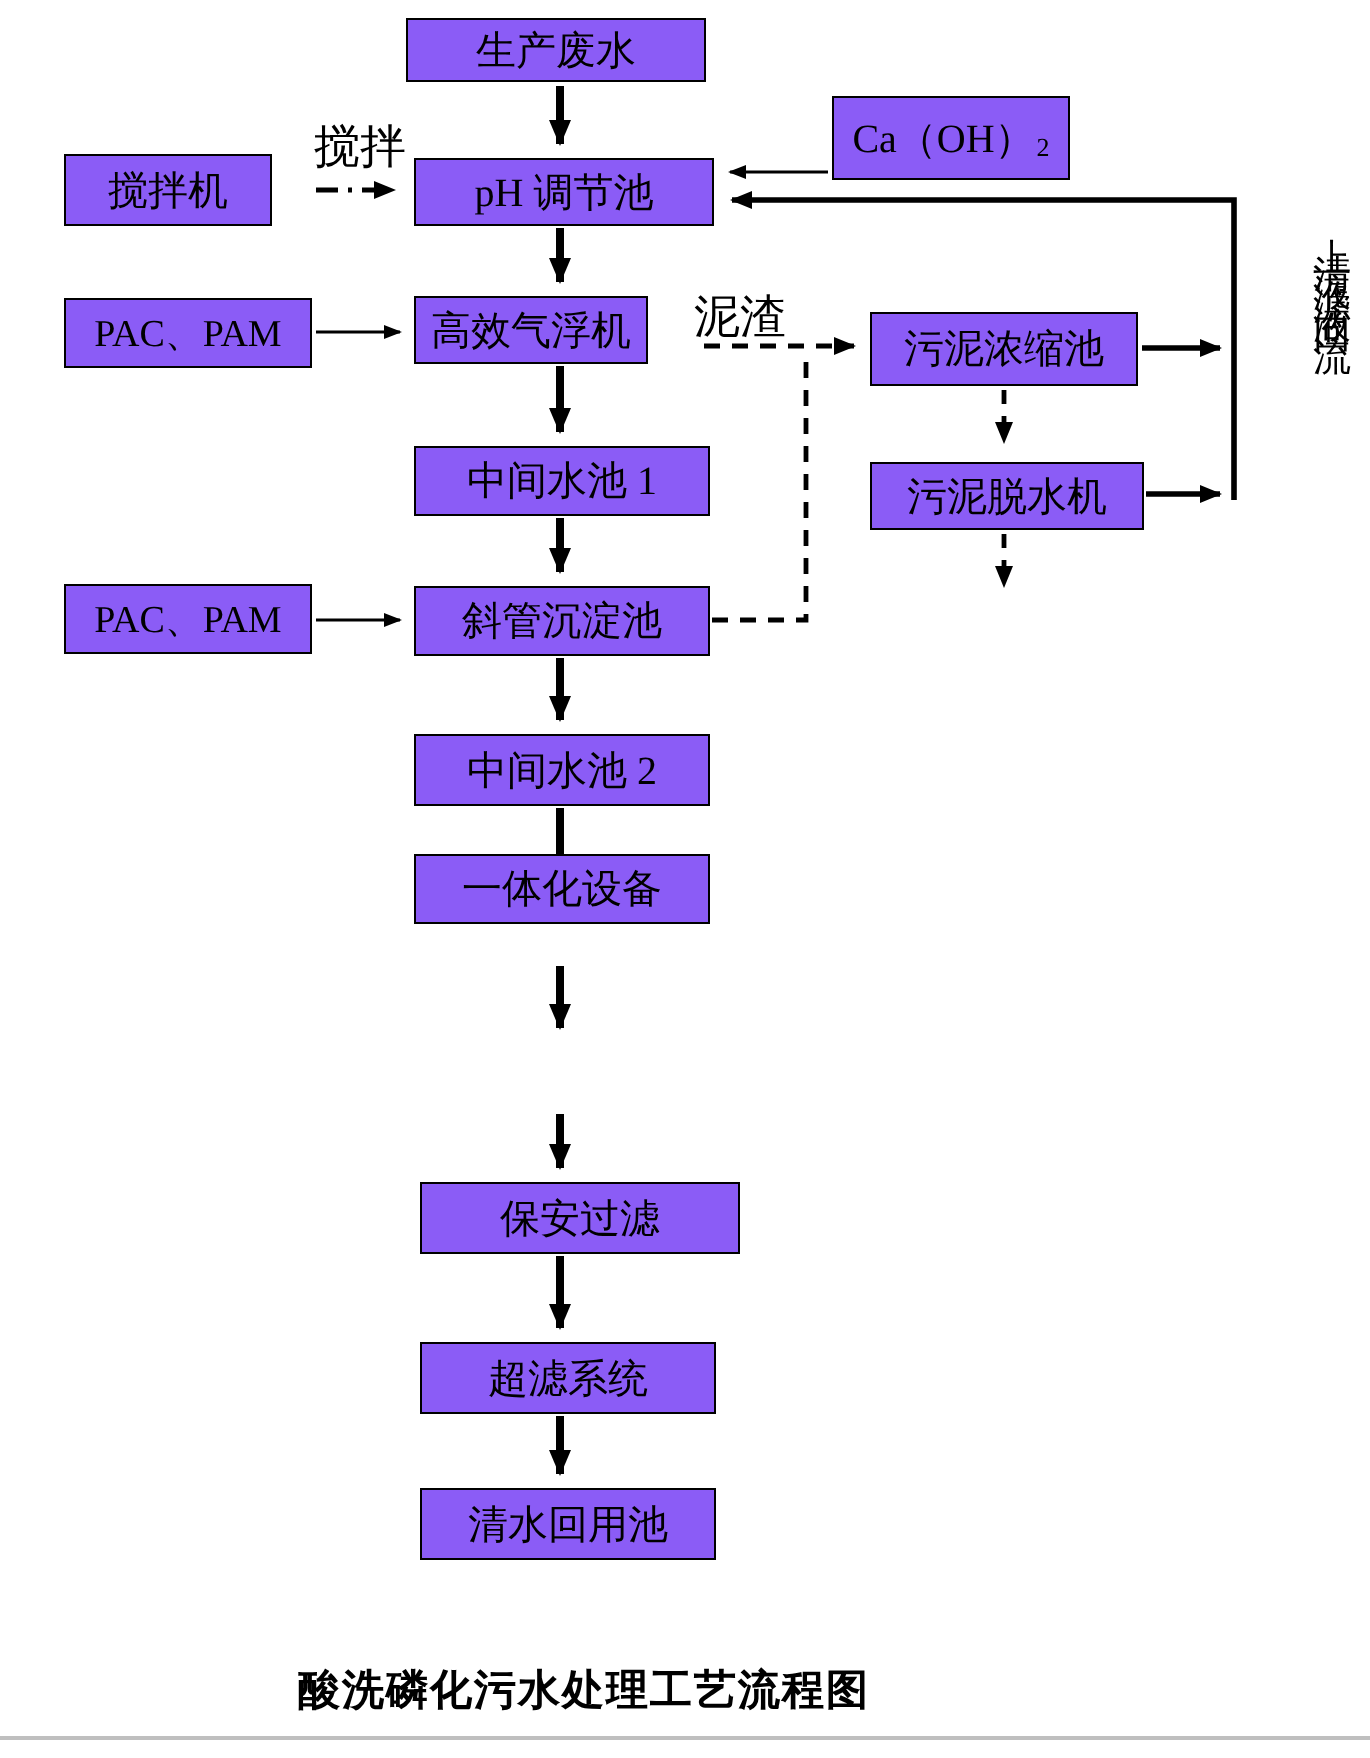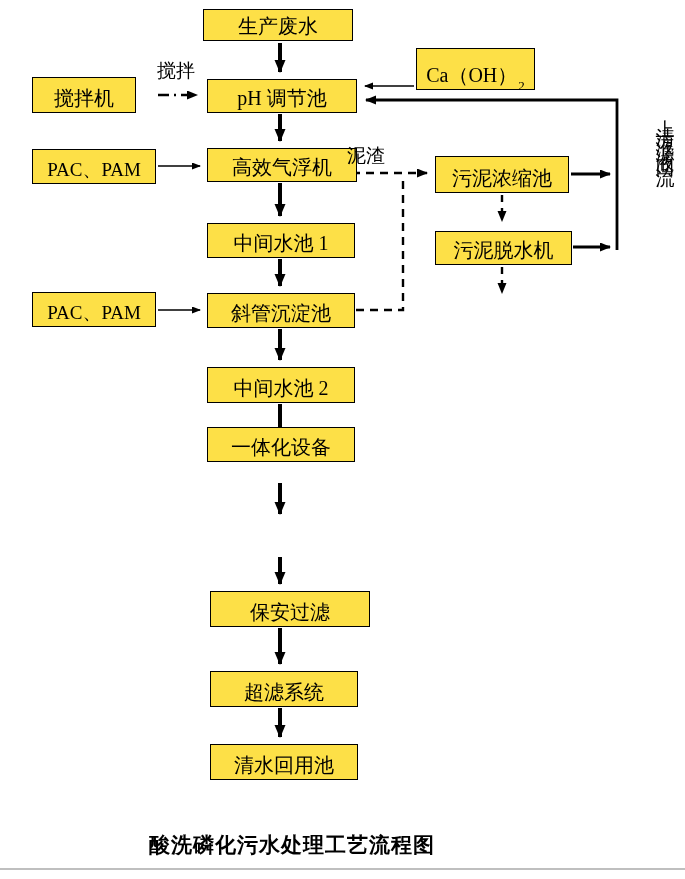--- a/index.html
+++ b/index.html
@@ -3,26 +3,26 @@
 <meta charset="utf-8">
 <style>
   html,body { margin:0; padding:0; background:#fff; }
   .canvas {
     position:relative; width:685px; height:879px; background:#ffffff;
     font-family:"Liberation Serif","DejaVu Serif",serif; color:#000;
     overflow:hidden;
   }
   .arrows { position:absolute; left:0; top:0; width:685px; height:879px; pointer-events:none; }
   .node {
-    position:absolute; background:#fde047; border:1.5px solid #000; box-sizing:border-box;
-    display:flex; align-items:flex-end; justify-content:center;
+    position:absolute; background:#8b5cf6; border:1.5px solid #000; box-sizing:border-box;
+    display:flex; align-items:center; justify-content:center;
     font-size:20px; white-space:nowrap;
   }
   .node .sub { font-size:13px; transform:translateY(5px); margin-left:1px; }
-  .edge-label { position:absolute; font-size:19px; white-space:nowrap; }
+  .edge-label { position:absolute; font-size:23px; white-space:nowrap; }
   .vtext {
     position:absolute; writing-mode:vertical-rl; text-orientation:upright;
     font-size:19px; letter-spacing:8px; line-height:27px;
   }
   .caption { position:absolute; font-size:21px; font-weight:700; letter-spacing:1px; white-space:nowrap; }
   .divider { position:absolute; left:0; top:868px; width:685px; height:2px; background:#bfbfbf; }
 </style>
 </head>
 <body>
 
@@ -81,21 +81,21 @@
 
   <div class="node" style="left:416px;top:48px;width:119px;height:42px">
       <span>Ca（OH）</span>
       <span class="sub">2</span>
     </div>
 
   <div class="node" style="left:32px;top:149px;width:124px;height:35px;font-size:19px">
       <span>PAC、PAM</span>
     </div>
 
-  <div class="node" style="left:207px;top:148px;width:150px;height:34px">
+  <div class="node" style="left:207px;top:148px;width:117px;height:34px">
       <span>高效气浮机</span>
     </div>
 
   <div class="node" style="left:435px;top:156px;width:134px;height:37px">
       <span>污泥浓缩池</span>
     </div>
 
   <div class="node" style="left:207px;top:223px;width:148px;height:35px">
       <span>中间水池 1</span>
     </div>

